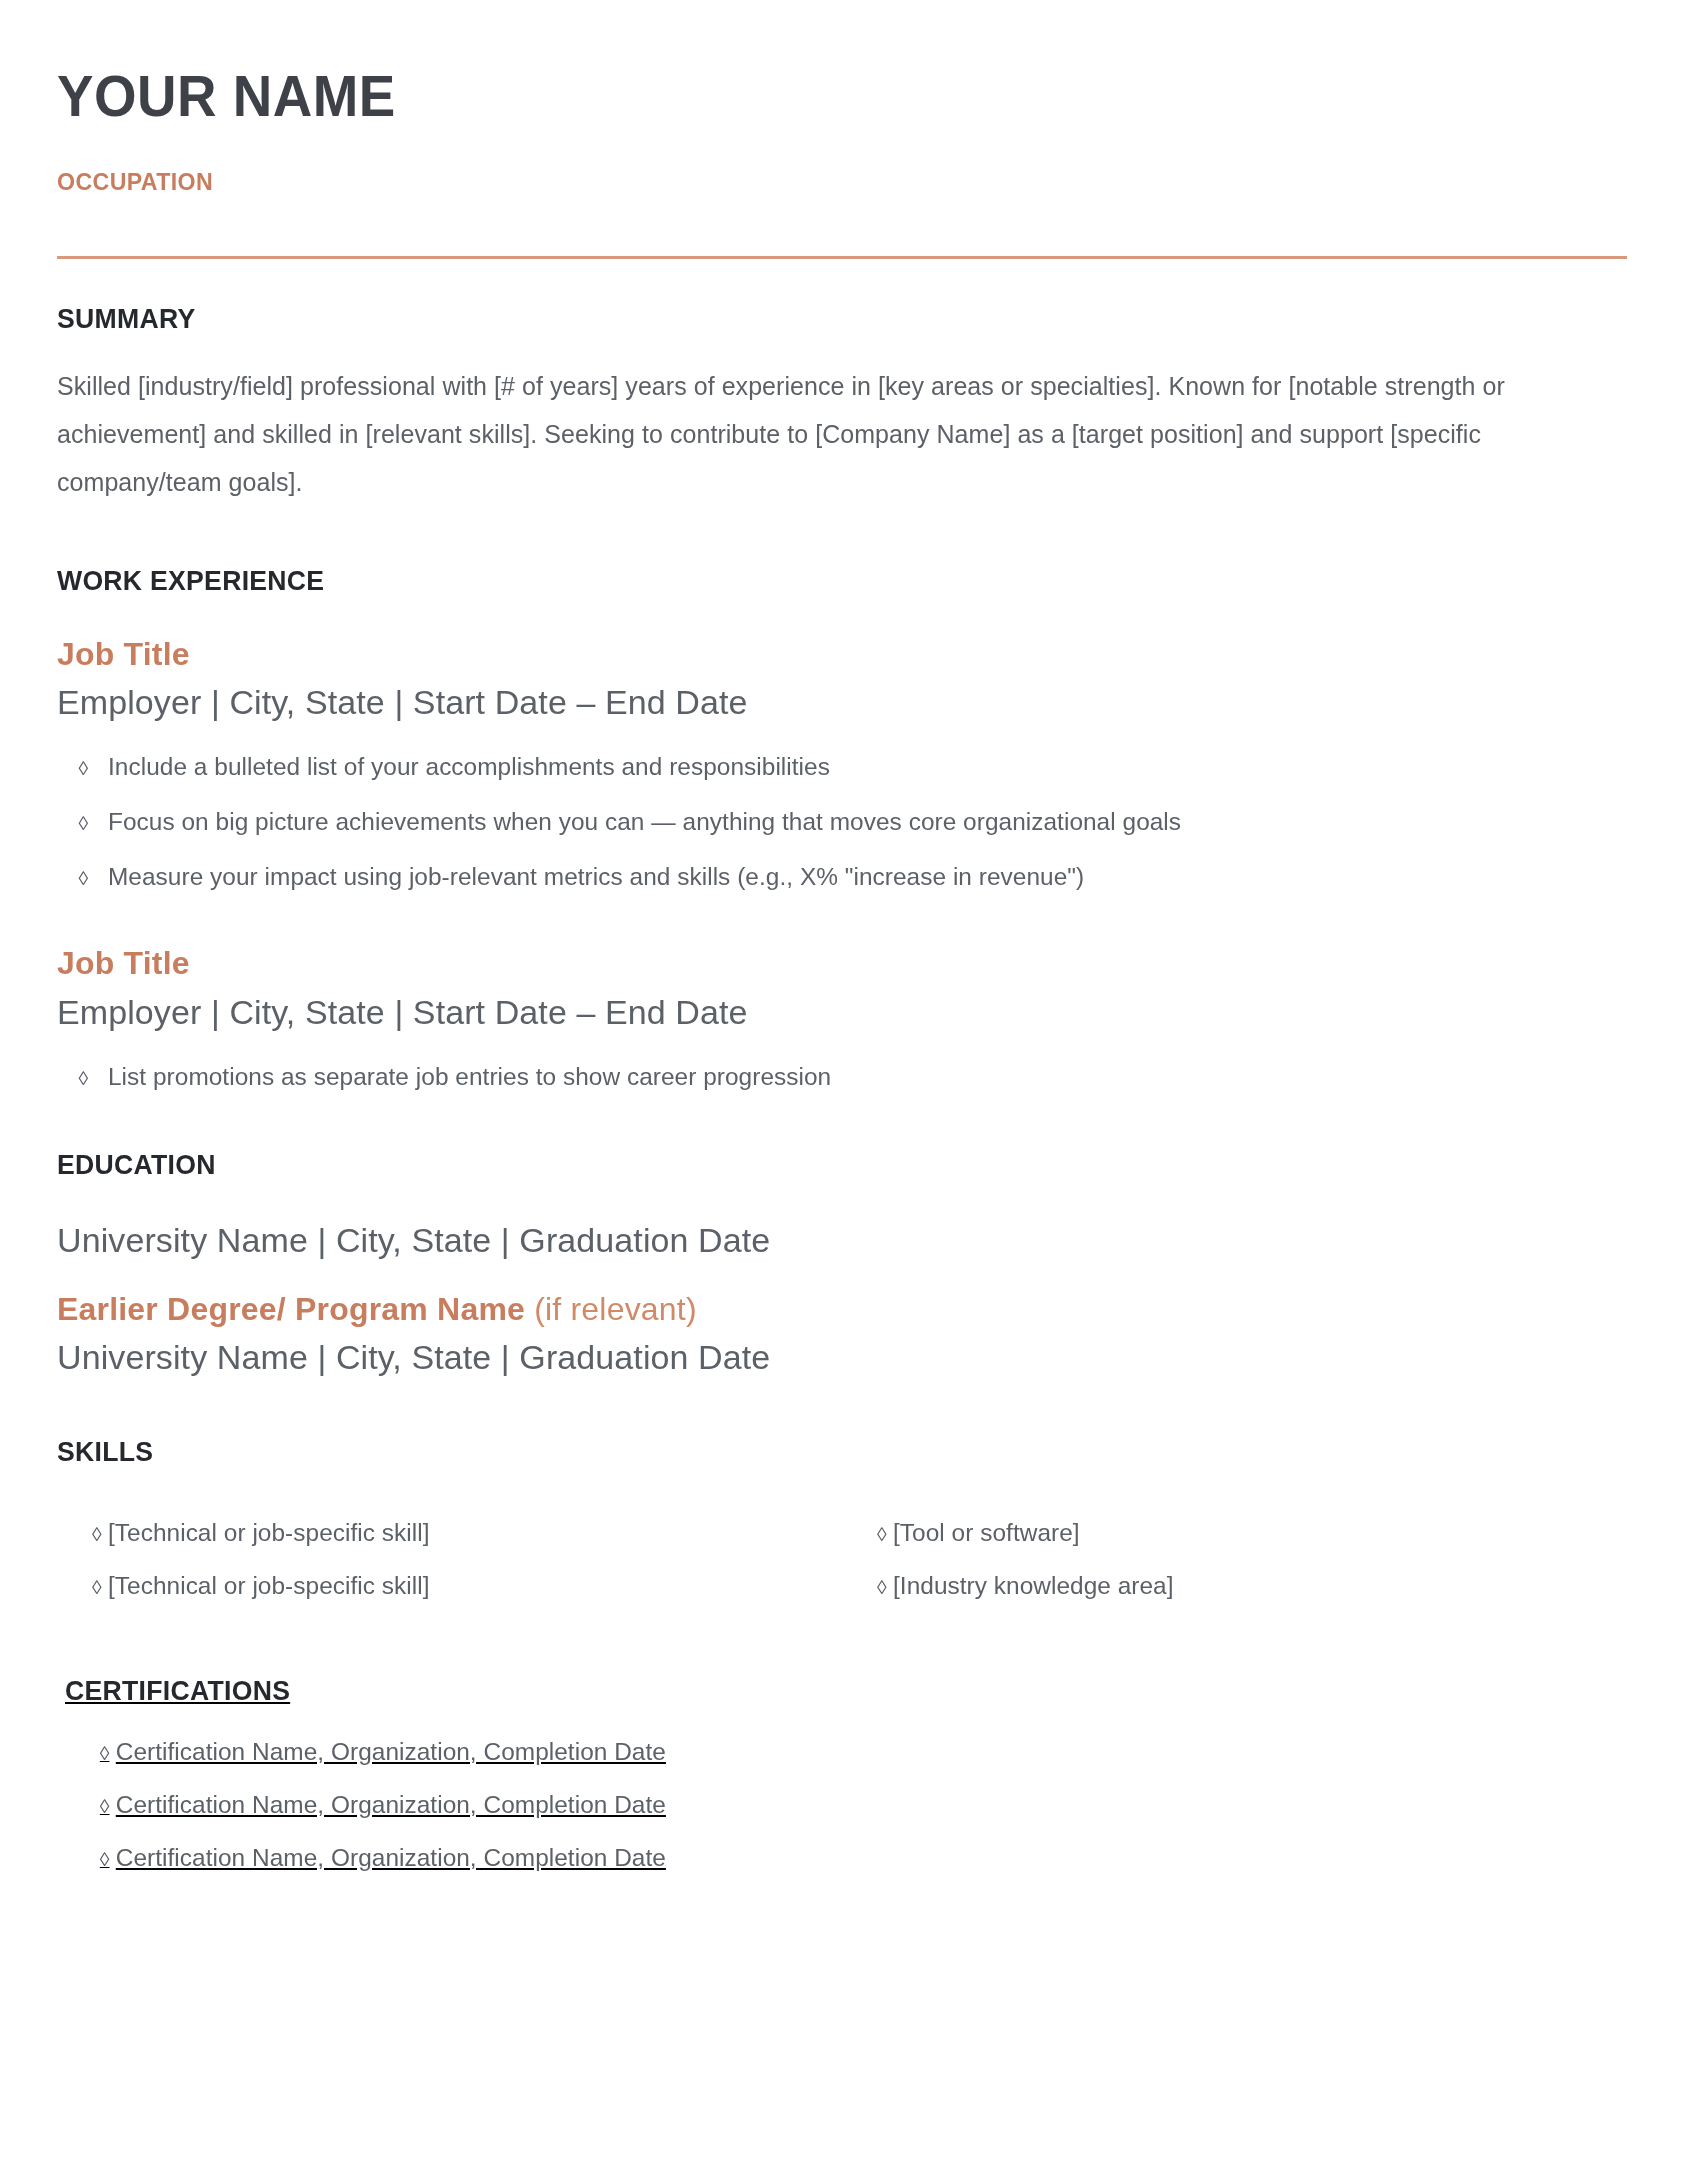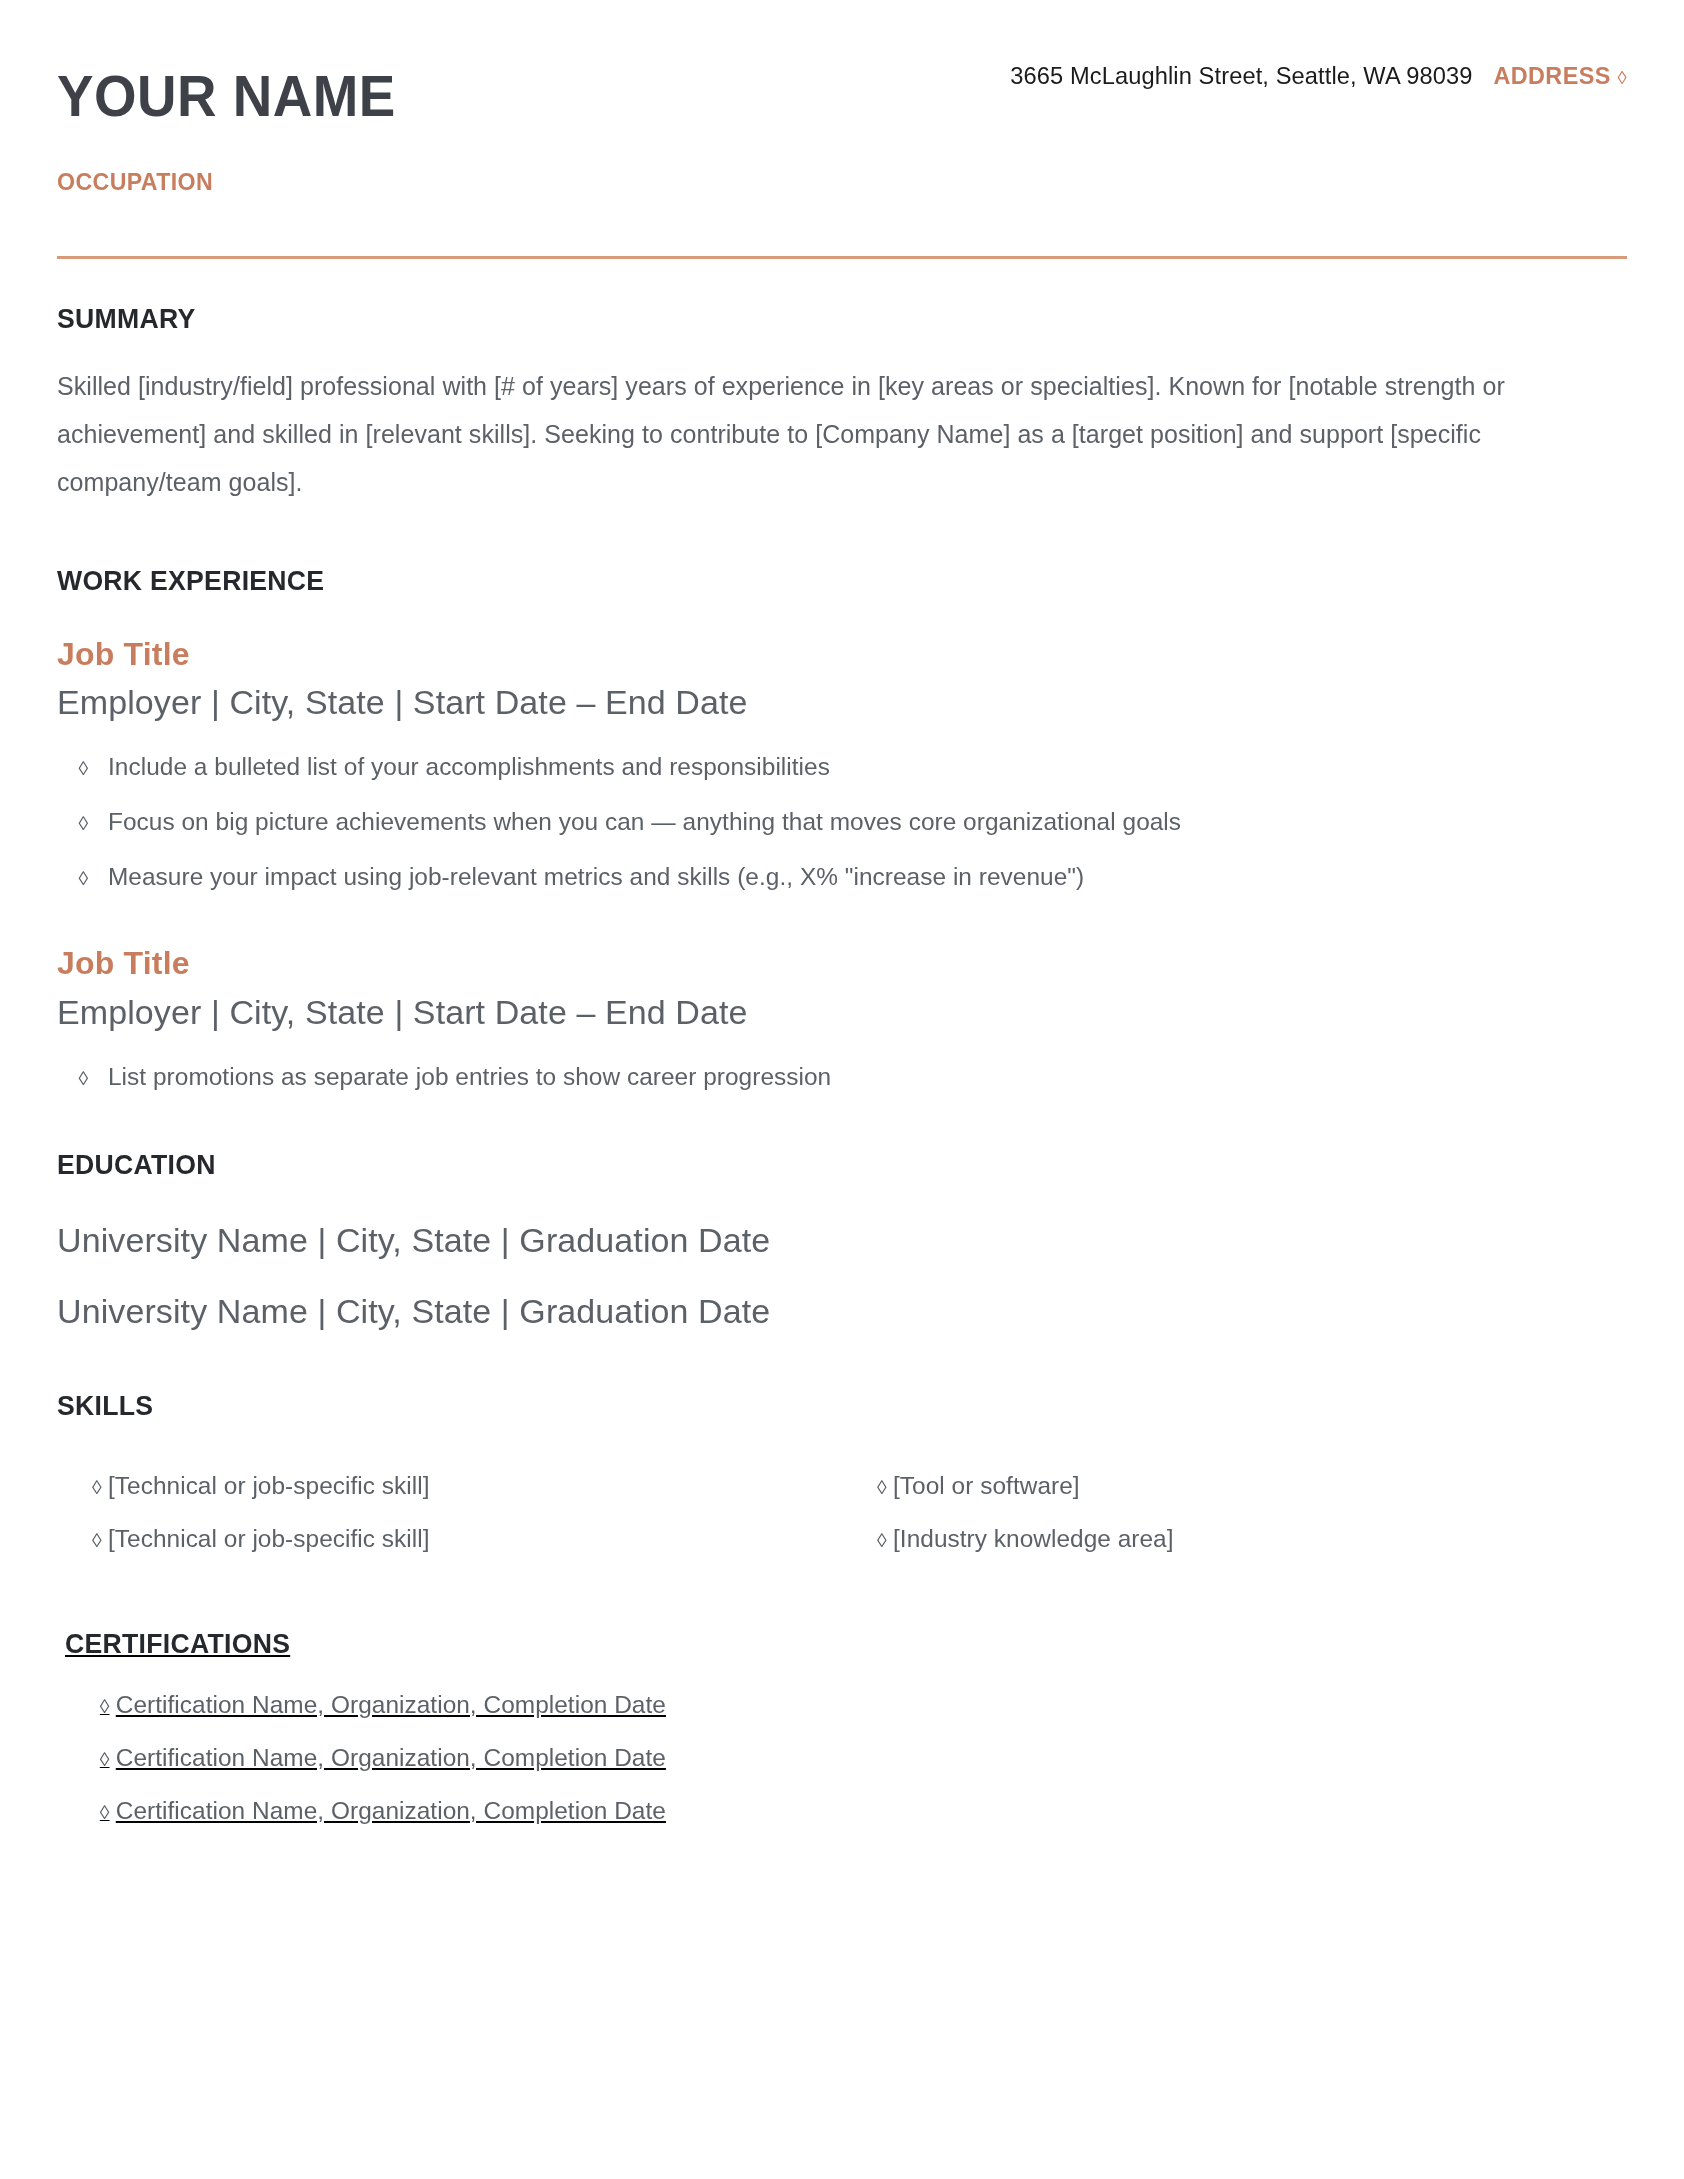--- a/index.html
+++ b/index.html
@@ -201,26 +201,20 @@
   <div class="header">
 
     <div class="header-left">
       <div class="full-name">YOUR NAME</div>
       <div class="occupation">OCCUPATION</div>
     </div>
 
     <div class="header-right">
 
 
-      <div class="contact-row">
-        <span class="contact-value">3665 McLaughlin Street, Seattle, WA 98039</span>
-        <span class="contact-label">
-          <span>ADDRESS</span><span class="diamond-mark">◊</span>
-        </span>
-      </div>
 
 
     </div>
   </div>
 
   <div class="divider"></div>
 
   <div class="sec-summary">
     <div class="section-title">SUMMARY</div>
     <div class="summary-body">Skilled [industry/field] professional with [# of years] years of experience in [key areas or specialties]. Known for [notable strength or achievement] and skilled in [relevant skills]. Seeking to contribute to [Company Name] as a [target position] and support [specific company/team goals].</div>
@@ -261,20 +255,23 @@
   </div>
 
   <div class="sec-edu">
     <div class="section-title">EDUCATION</div>
 
     <div class="entry">
       <div class="entry-meta">University Name | City, State | Graduation Date</div>
     </div>
 
     <div class="entry" style="margin-top:27px;">
+      <div class="entry-title">
+        <span>Earlier Degree/ Program Name</span><span class="note"> (if relevant)</span>
+      </div>
       <div class="entry-meta">University Name | City, State | Graduation Date</div>
     </div>
   </div>
 
   <div class="sec-skills">
     <div class="section-title">SKILLS</div>
 
     <div class="skills-grid">
       <ul class="bullets skills-col">
         <li class="bullet-item">

